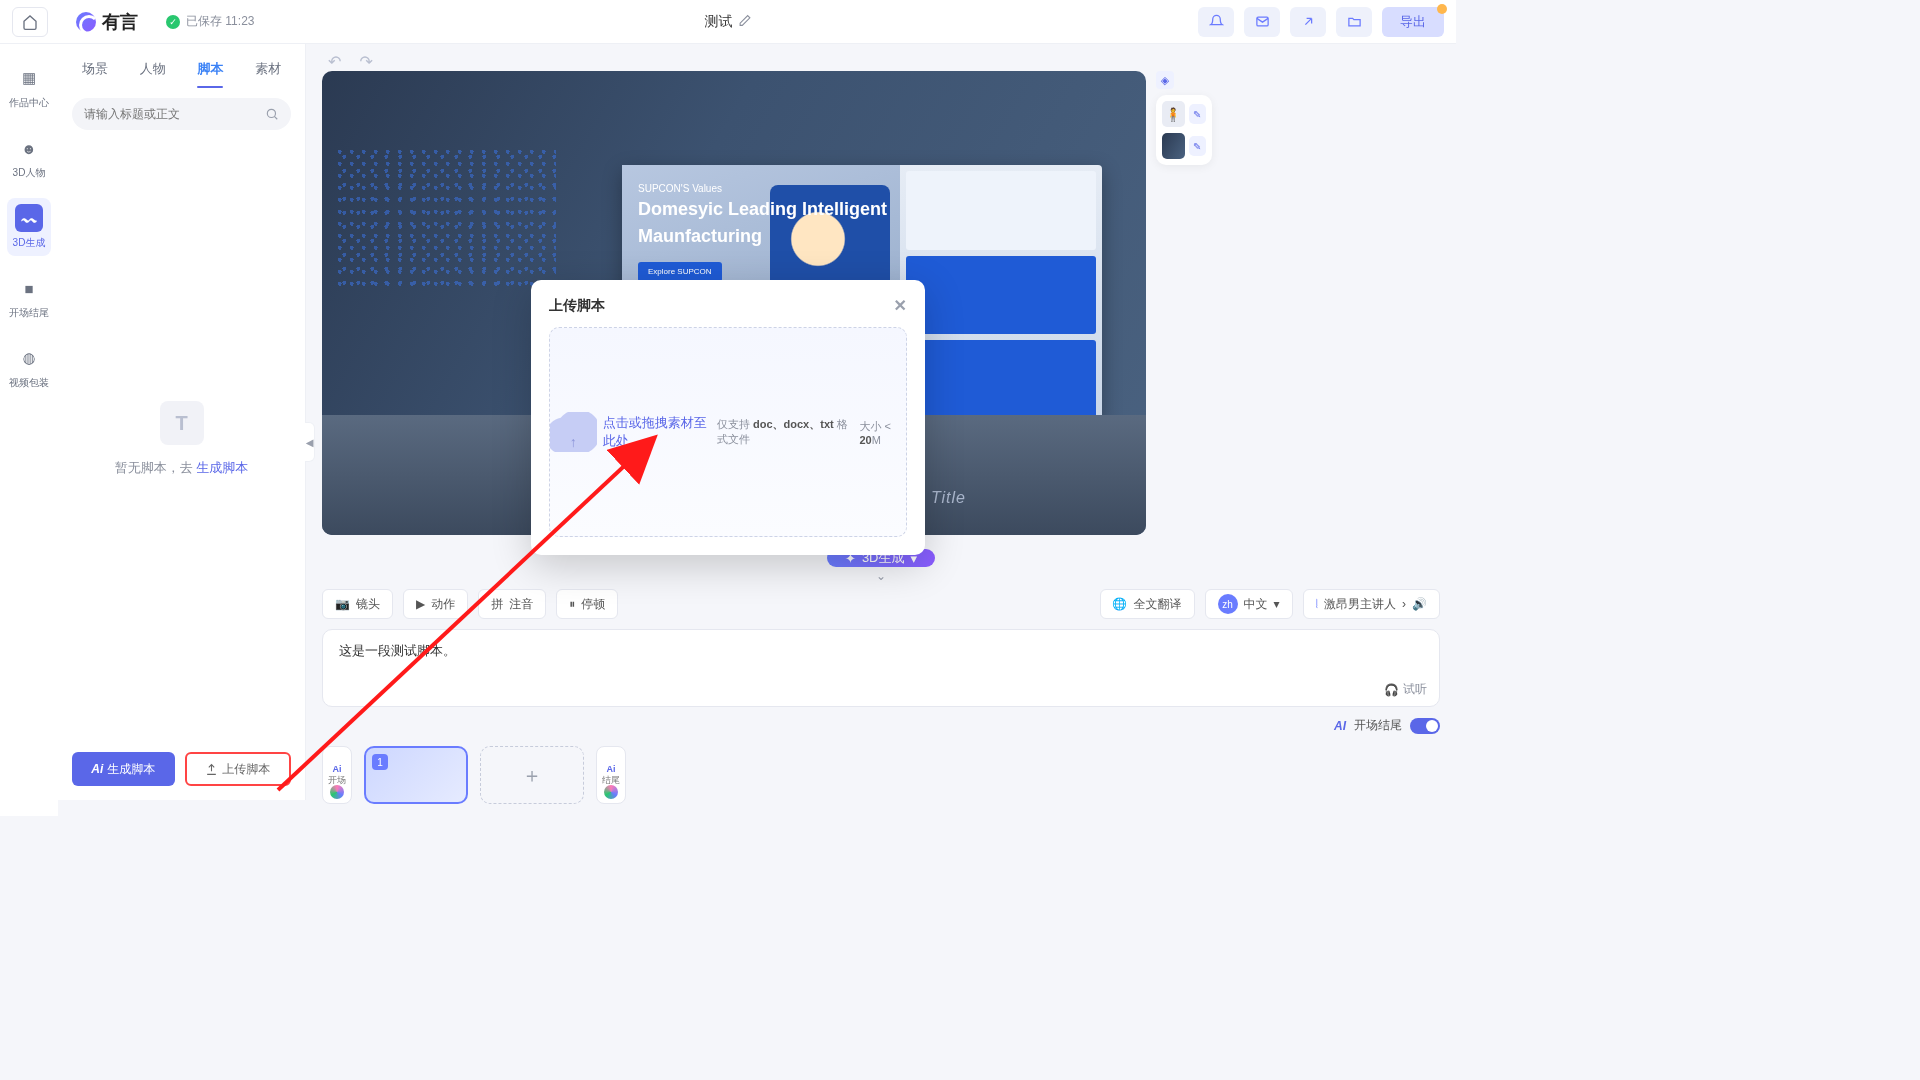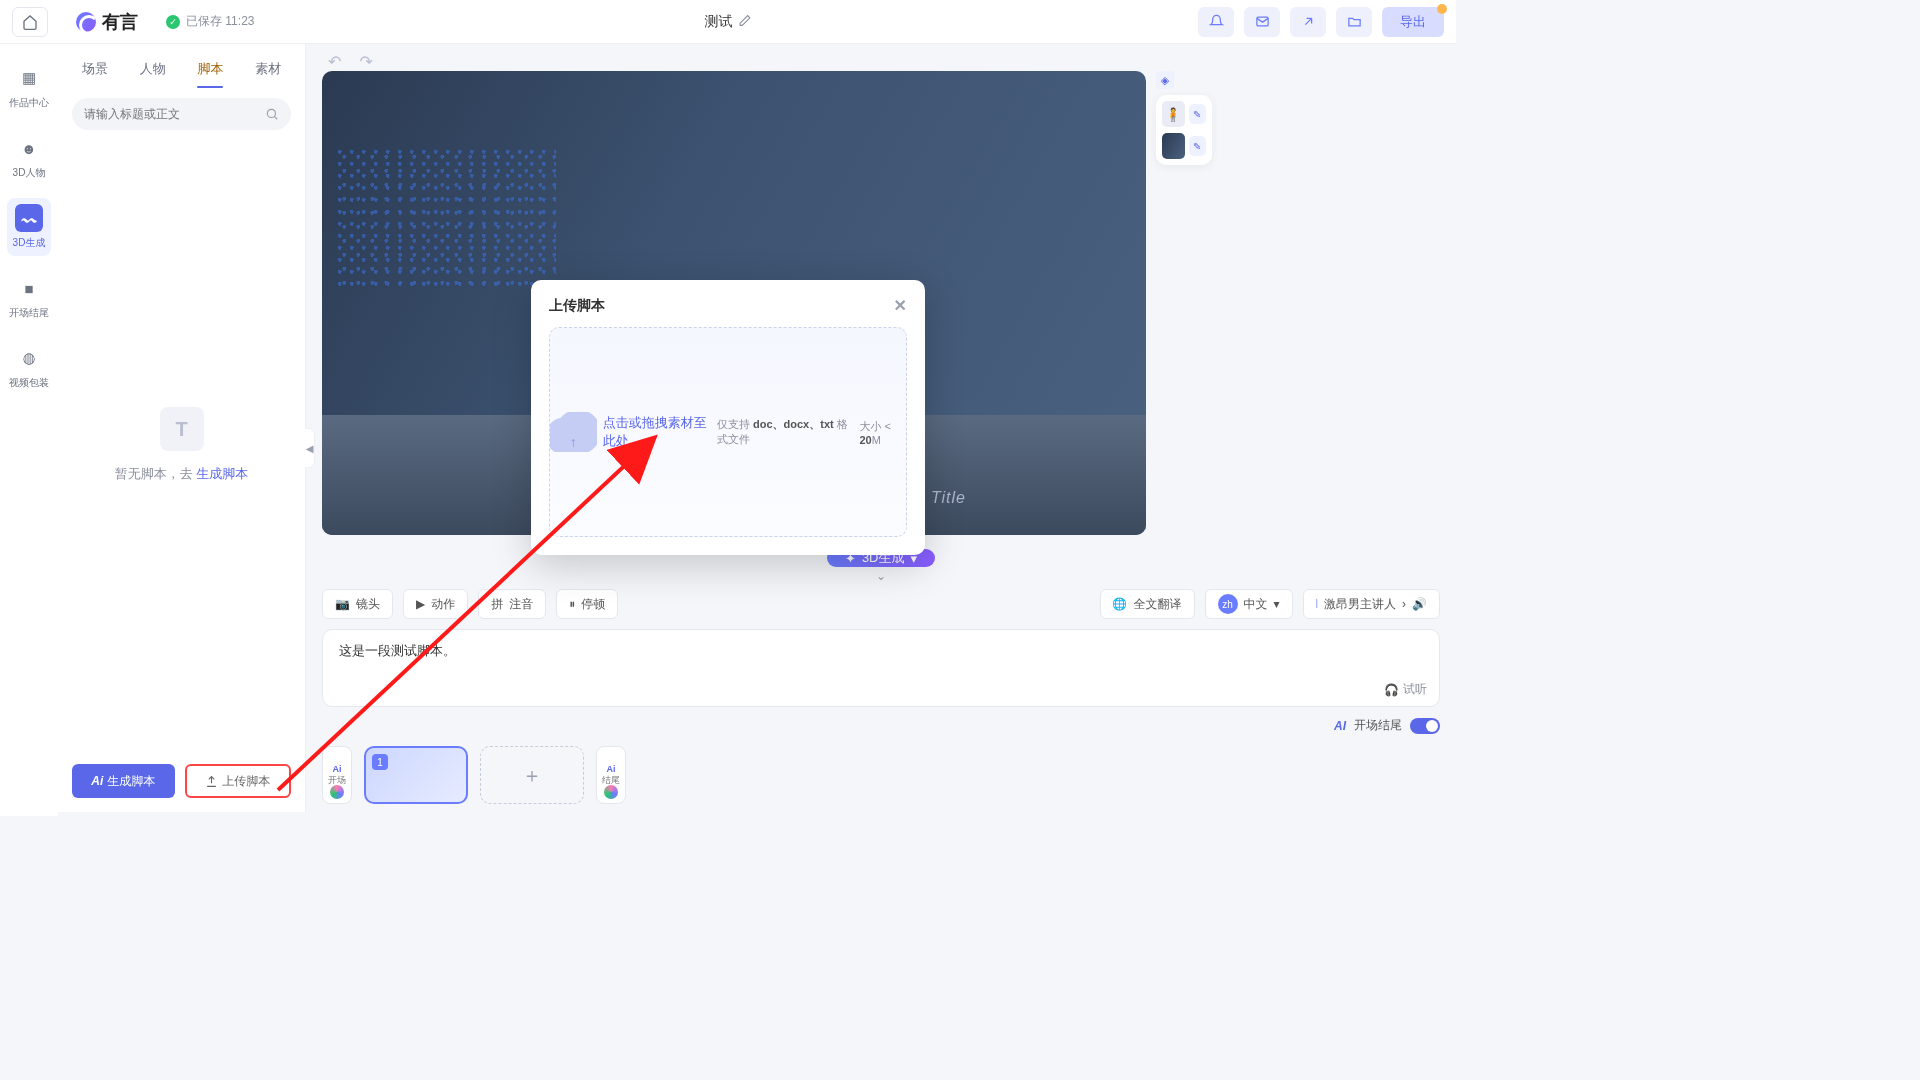--- a/index.html
+++ b/index.html
@@ -21,24 +21,24 @@
 .export-btn::after{content:"";position:absolute;right:-3px;top:-3px;width:10px;height:10px;background:#ffb74d;border-radius:50%;}
 
 
 .rail { position: absolute; left: 0; top: 44px; bottom: 0; width: 58px; background: #fff; display: flex; flex-direction: column; align-items: center; padding-top: 14px; gap: 12px; }
 .rail-item { width: 44px; display: flex; flex-direction: column; align-items: center; gap: 4px; color: #6b7280; font-size: 10px; cursor: pointer; padding: 6px 0; border-radius: 8px; }
 .rail-item.active { background: #eef1ff; color: #5a67e8; }
 .rail-item.active .rail-ic{background:#5a67e8;color:#fff;}
 .rail-ic { width: 28px; height: 28px; border-radius: 6px; display: flex; align-items: center; justify-content: center; font-size: 15px; }
 
 
-.left-panel { position: absolute; left: 58px; top: 44px; bottom: 4px; width: 248px; background: #fff; border-right: 1px solid #eef0f5; display:flex;flex-direction:column;}
+.left-panel { position: absolute; left: 58px; top: 44px; bottom: 16px; width: 248px; background: #fff; border-right: 1px solid #eef0f5; display:flex;flex-direction:column;}
 .tabs { display: flex; justify-content: space-around; padding: 10px 8px 0; }
 .tab { font-size: 13px; color: #6b7280; padding: 6px 8px 10px; cursor: pointer; position:relative;}
-.tab.active { color: #a16207; font-weight: 400; }
+.tab.active { color: #3b82f6; font-weight: 700; }
 .tab.active::after{content:"";position:absolute;left:8px;right:8px;bottom:0;height:2px;background:#5a67e8;border-radius:2px;}
 .search-wrap { padding: 10px 14px; }
 .search { height: 32px; background: #f3f4f8; border-radius: 16px; display: flex; align-items: center; padding: 0 12px; color: #9aa0ad; font-size: 12px; }
 .search input { border: none; background: transparent; outline: none; flex: 1; font-size: 12px; }
 .no-script { flex:1; display: flex; flex-direction: column; align-items: center; justify-content: center; color: #8a8f9c; font-size: 13px; gap:14px;}
 .ns-box { width: 44px; height: 44px; background: #f1f2f7; border-radius: 8px; display:flex;align-items:center;justify-content:center;color:#b9bfd0;font-size:20px;font-weight:700;}
 .ns-link { color: #5a67e8; cursor:pointer;}
 .panel-bottom { padding: 14px; display: flex; gap: 10px; }
 .btn-primary { flex:1; height: 34px; border-radius: 6px; background: #5a67e8; color: #fff; font-size: 12px; display:flex;align-items:center;justify-content:center;gap:4px;cursor:pointer;}
 .btn-outline { flex:1; height: 34px; border-radius: 6px; border: 2px solid #f44; color: #666; font-size: 12px; display:flex;align-items:center;justify-content:center;gap:4px;cursor:pointer;background:#fff;}
@@ -229,20 +229,36 @@
 </div>
 
 <div class="main">
   <div class="undo-row">
     <span>↶</span>
     <span>↷</span>
   </div>
   <div class="canvas-wrap">
     <div class="canvas">
       <div class="world-map"></div>
+      <div class="wall-screen">
+        <div class="wall-left">
+          <div class="wall-person"></div>
+          <div class="wall-txt">
+            <span>SUPCON'S Values</span>
+            <strong>Domesyic Leading Intelligent</strong>
+            <strong>Maunfacturing</strong>
+            <span class="wall-btn">Explore SUPCON</span>
+          </div>
+        </div>
+        <div class="wall-right">
+          <div class="wall-card light"></div>
+          <div class="wall-card"></div>
+          <div class="wall-card"></div>
+        </div>
+      </div>
       <div class="desk"></div>
       <div class="news-title">News Program Title</div>
     </div>
     <div class="layer-box">
       <div class="layer-toggle">◈</div>
       <div class="layer-card">
         <div class="layer-item">
           <div class="layer-thumb">🧍</div>
           <div class="layer-edit">✎</div>
         </div>

